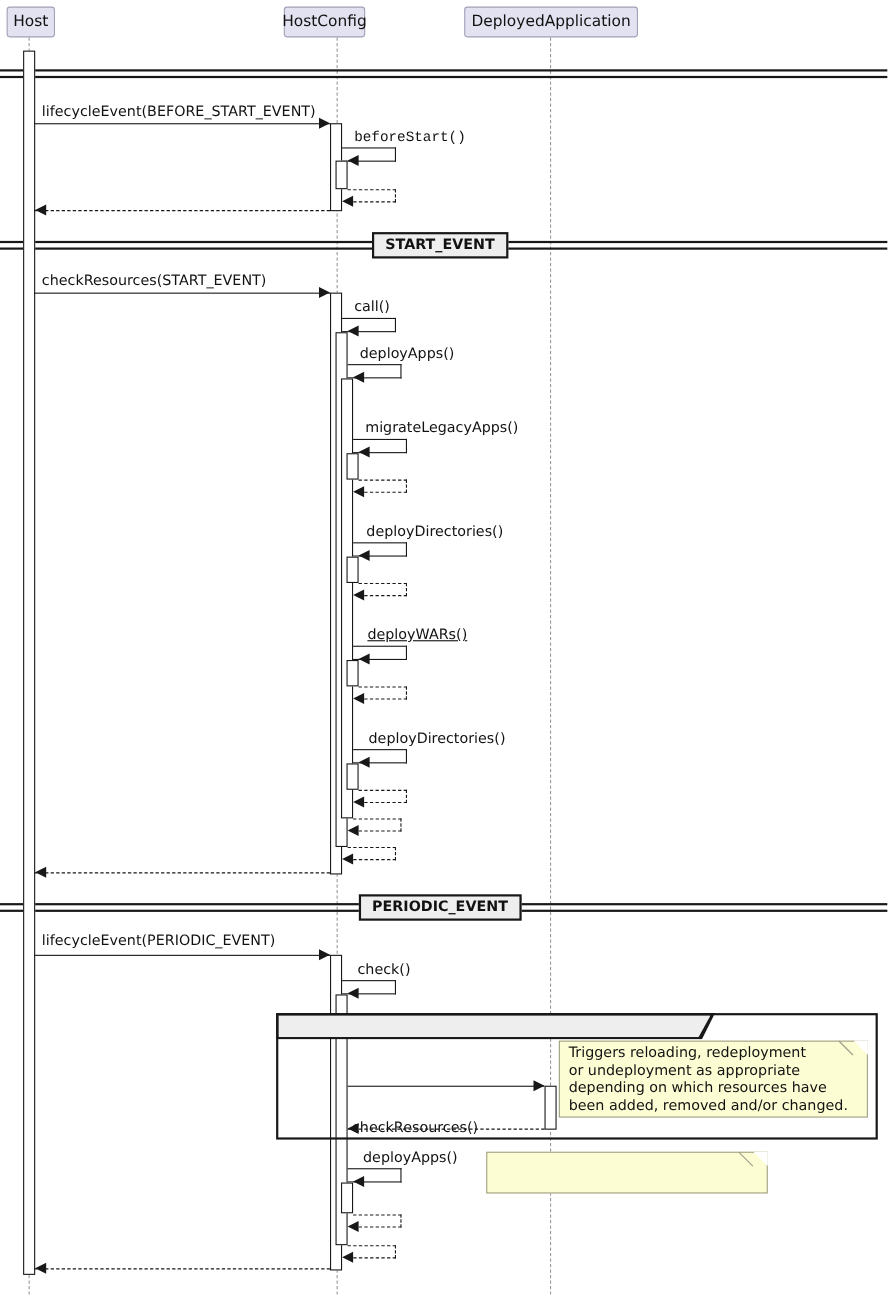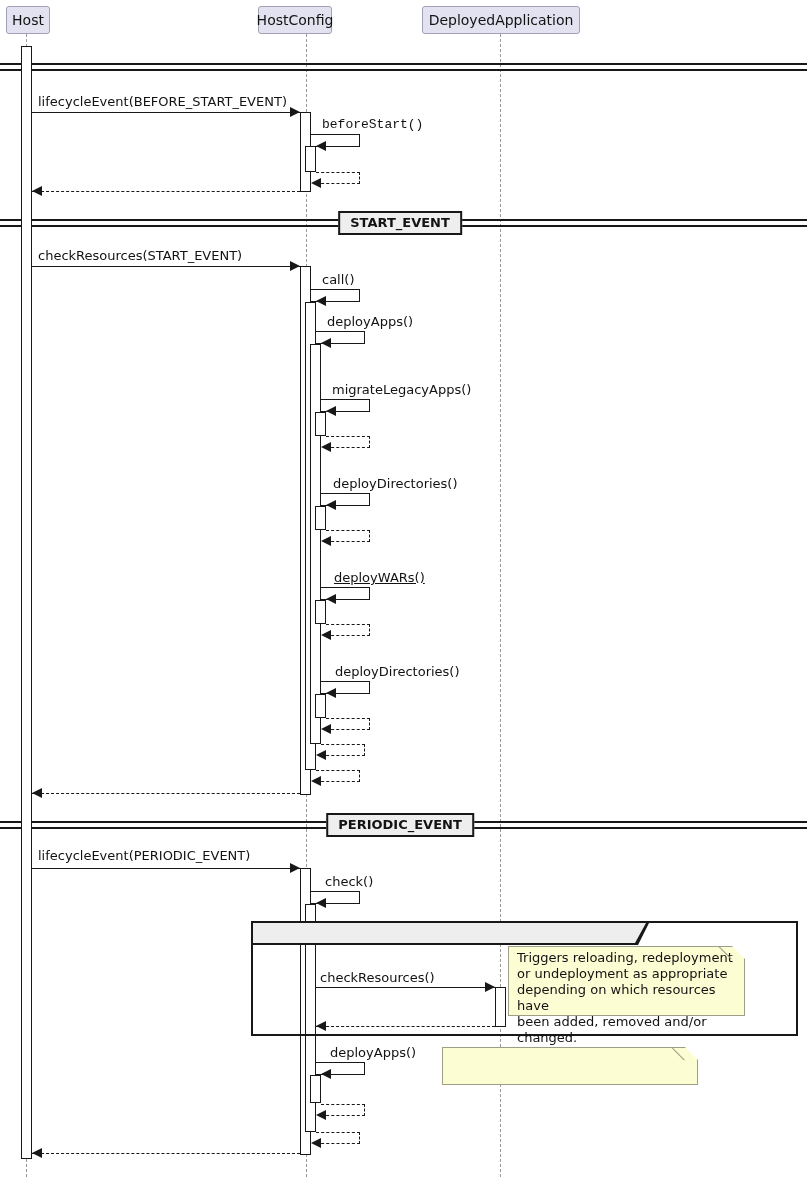--- a/index.html
+++ b/index.html
@@ -143,28 +143,28 @@
 
   <div class="msg-label" style="left:325px;top:874px;">check()</div>
   <div class="selfcall" style="left:311px;top:891px;width:49px;height:13px;"></div>
   <div class="arr-l" style="left:316px;top:898px;"></div>
   <div class="bar" style="left:305px;top:904px;height:228px;"></div>
 
   <div class="group-frame" style="left:251px;top:921px;width:547px;height:115px;"></div>
   <div class="group-header-bg" style="left:251px;top:921px;width:399px;height:24px;"></div>
   <div class="group-header-fill" style="left:253px;top:923px;width:393px;height:20px;"></div>
 
-  <div class="msg-label" style="left:320px;top:970px;">checkResources()</div>
+  <div class="msg-label" style="left:320px;top:1018px;">checkResources()</div>
   <div class="line-h" style="left:316px;top:987px;width:179px;"></div>
   <div class="arr-r" style="left:485px;top:982px;"></div>
   <div class="bar" style="left:495px;top:987px;height:40px;"></div>
   <div class="line-h dashed" style="left:316px;top:1026px;width:179px;"></div>
   <div class="arr-l" style="left:316px;top:1021px;"></div>
 
-  <div class="note" style="left:508px;top:946px;width:237px;height:70px;"><span>Triggers reloading, redeployment
+  <div class="note" style="left:508px;top:946px;width:281px;height:70px;"><span>Triggers reloading, redeployment
 or undeployment as appropriate
 depending on which resources have
 been added, removed and/or changed.</span><div class="note-fold"></div></div>
 
   <div class="msg-label" style="left:330px;top:1045px;">deployApps()</div>
   <div class="selfcall" style="left:316px;top:1062px;width:49px;height:13px;"></div>
   <div class="arr-l" style="left:321px;top:1069px;"></div>
   <div class="bar" style="left:310px;top:1075px;height:28px;"></div>
   <div class="selfcall dashed" style="left:321px;top:1104px;width:44px;height:12px;"></div>
   <div class="arr-l" style="left:316px;top:1110px;"></div>

